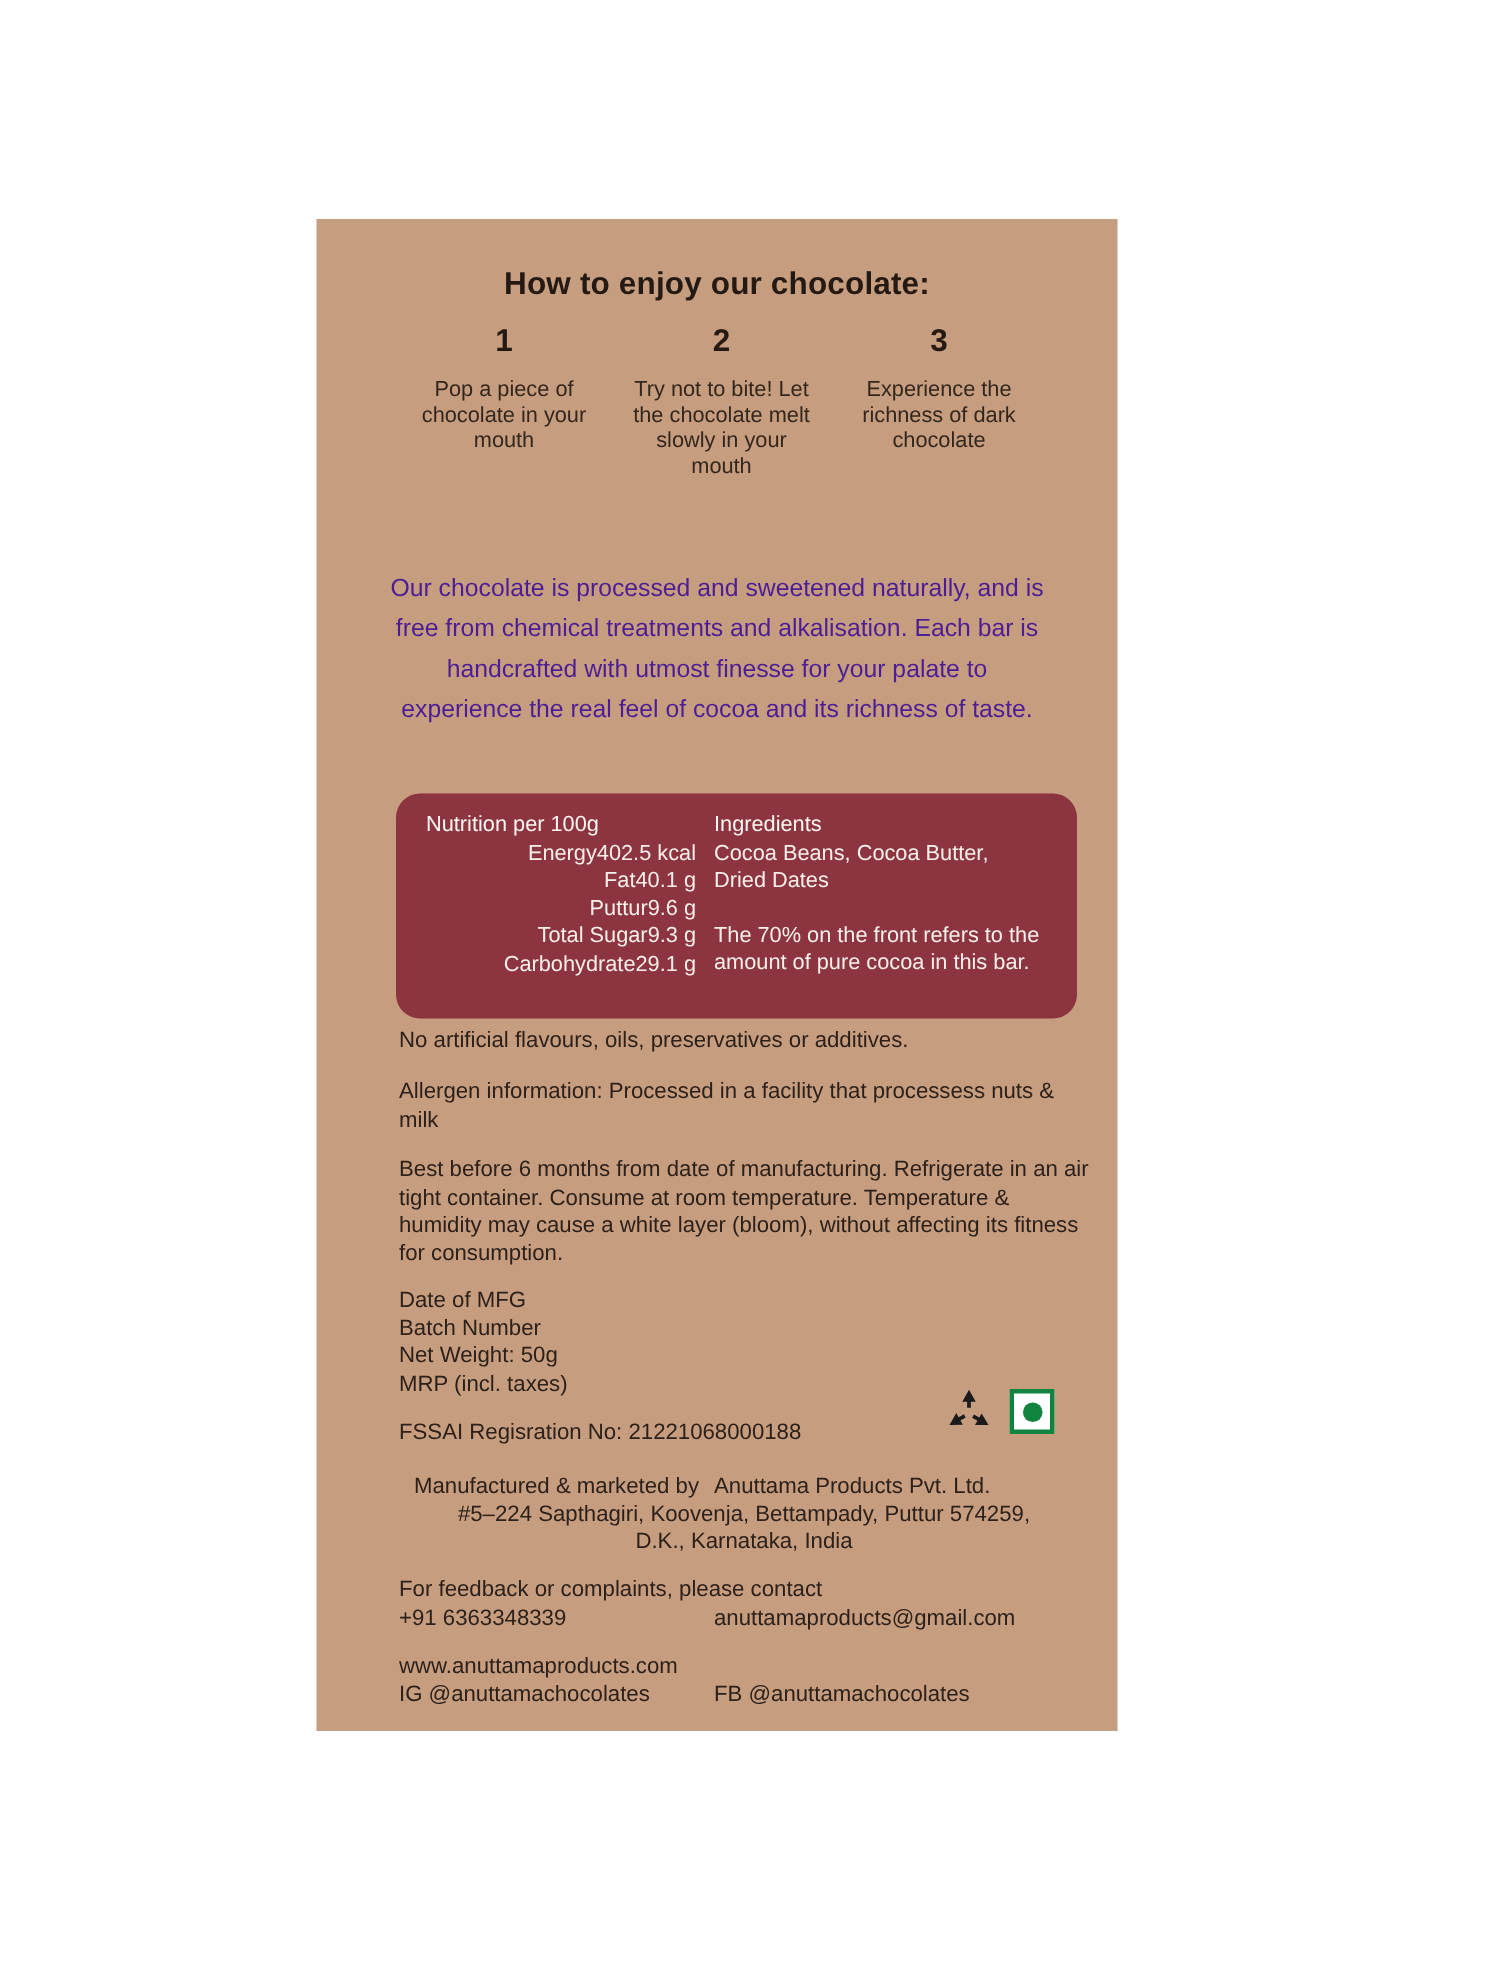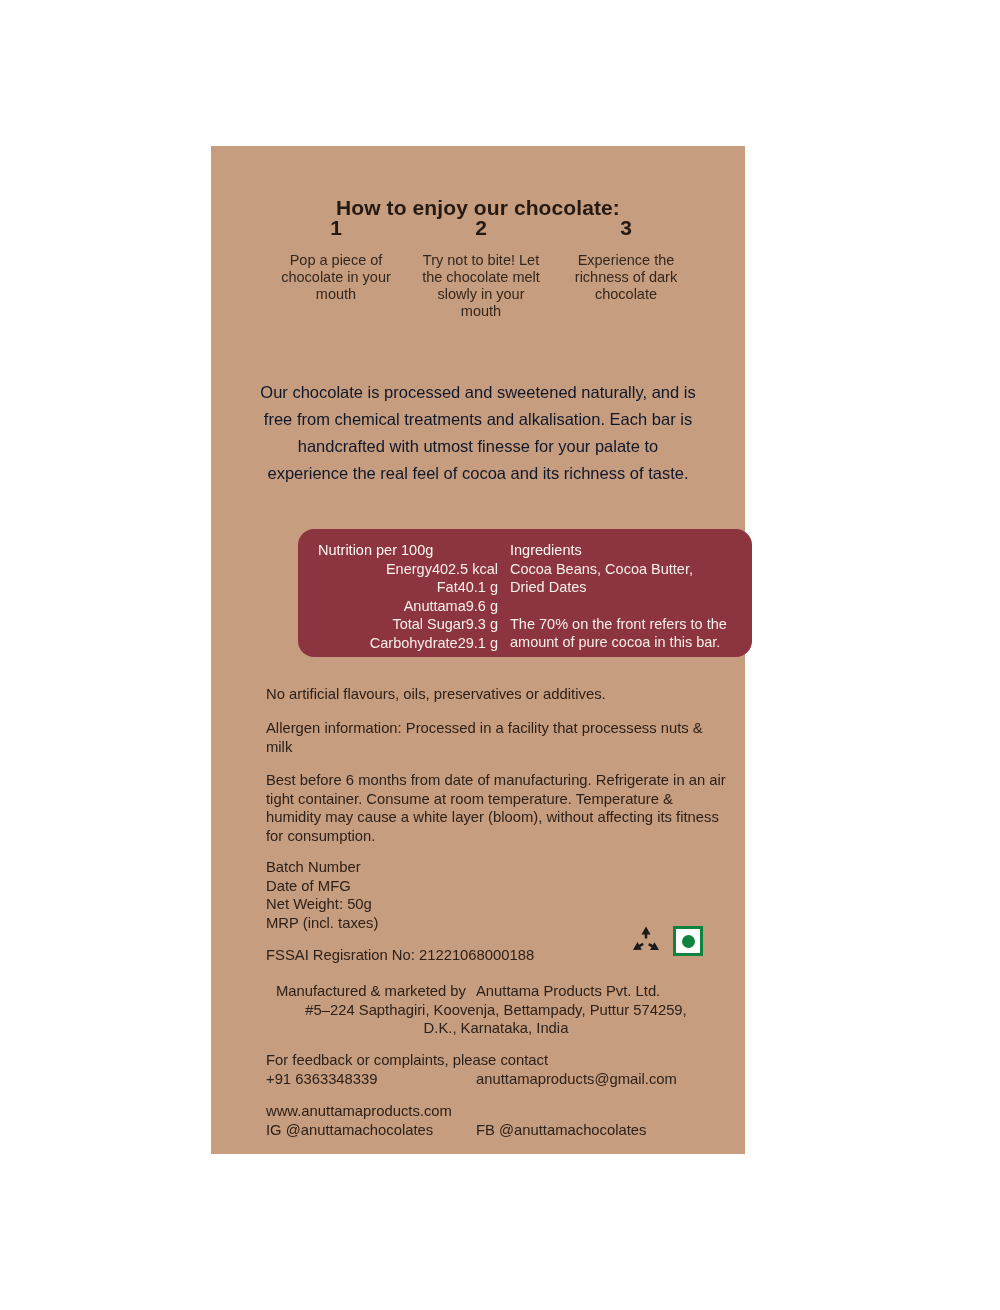--- a/index.html
+++ b/index.html
@@ -35,21 +35,20 @@
   
   .how-title {
     position: absolute;
     left: 0; top: 32px;
     width: 534px;
     text-align: center;
     font-size: 21px;
     font-weight: bold;
     color: #241a13;
     letter-spacing: 0.1px;
-    margin-top: 18px;
   }
   
   .steps {
     position: absolute;
     left: 60px;
     top: 70px;
     width: 420px;
     display: flex;
     justify-content: space-between;
   }
@@ -70,35 +69,34 @@
   }
   
   .intro {
     position: absolute;
     left: 47px;
     top: 233px;
     width: 440px;
     text-align: center;
     font-size: 16.5px;
     line-height: 27px;
-    color: #0f172a;
+    color: #4c1d95;
   }
   
   .panel {
     position: absolute;
     left: 53px;
     top: 383px;
     width: 454px;
-    height: 128px;
+    height: 150px;
     background: #8c3540;
     border-radius: 16px;
     color: #f7efe9;
     box-sizing: border-box;
     padding: 12px 18px 10px 20px;
-    margin-left: 34px;
   }
   .panel-cols {
     display: flex;
     gap: 0px;
   }
   .panel-left {
     width: 180px;
     flex: none;
   }
   .panel-right {
@@ -204,21 +202,21 @@
           <div class="panel-h">Nutrition per 100g</div>
           <div class="nrow">
             <span class="nlabel">Energy</span>
             <span class="nval">402.5 kcal</span>
           </div>
           <div class="nrow">
             <span class="nlabel">Fat</span>
             <span class="nval">40.1 g</span>
           </div>
           <div class="nrow">
-            <span class="nlabel">Anuttama</span>
+            <span class="nlabel">Puttur</span>
             <span class="nval">9.6 g</span>
           </div>
           <div class="nrow">
             <span class="nlabel">Total Sugar</span>
             <span class="nval">9.3 g</span>
           </div>
           <div class="nrow">
             <span class="nlabel">Carbohydrate</span>
             <span class="nval">29.1 g</span>
           </div>
@@ -234,22 +232,22 @@
       </div>
     </div>
 
     <div class="blk b-allergen">Allergen information: Processed in a facility that processess nuts &amp; milk</div>
 
     <div class="blk b-noart">No artificial flavours, oils, preservatives or additives.</div>
 
     <div class="blk b-best">Best before 6 months from  date of manufacturing. Refrigerate in an air tight container. Consume at room temperature. Temperature &amp; humidity may cause a white layer (bloom), without affecting its fitness for consumption.</div>
 
     <div class="blk b-mfg">
+      <div>Date of MFG</div>
       <div>Batch Number</div>
-      <div>Date of MFG</div>
       <div>Net Weight: 50g</div>
       <div>MRP (incl. taxes)</div>
     </div>
 
     <div class="blk b-fssai">FSSAI Regisration No: 21221068000188</div>
 
     <div class="blk b-manu">
       <div class="two-col">
         <span class="c1">Manufactured &amp; marketed by</span>
         <span>Anuttama Products Pvt. Ltd.</span>

